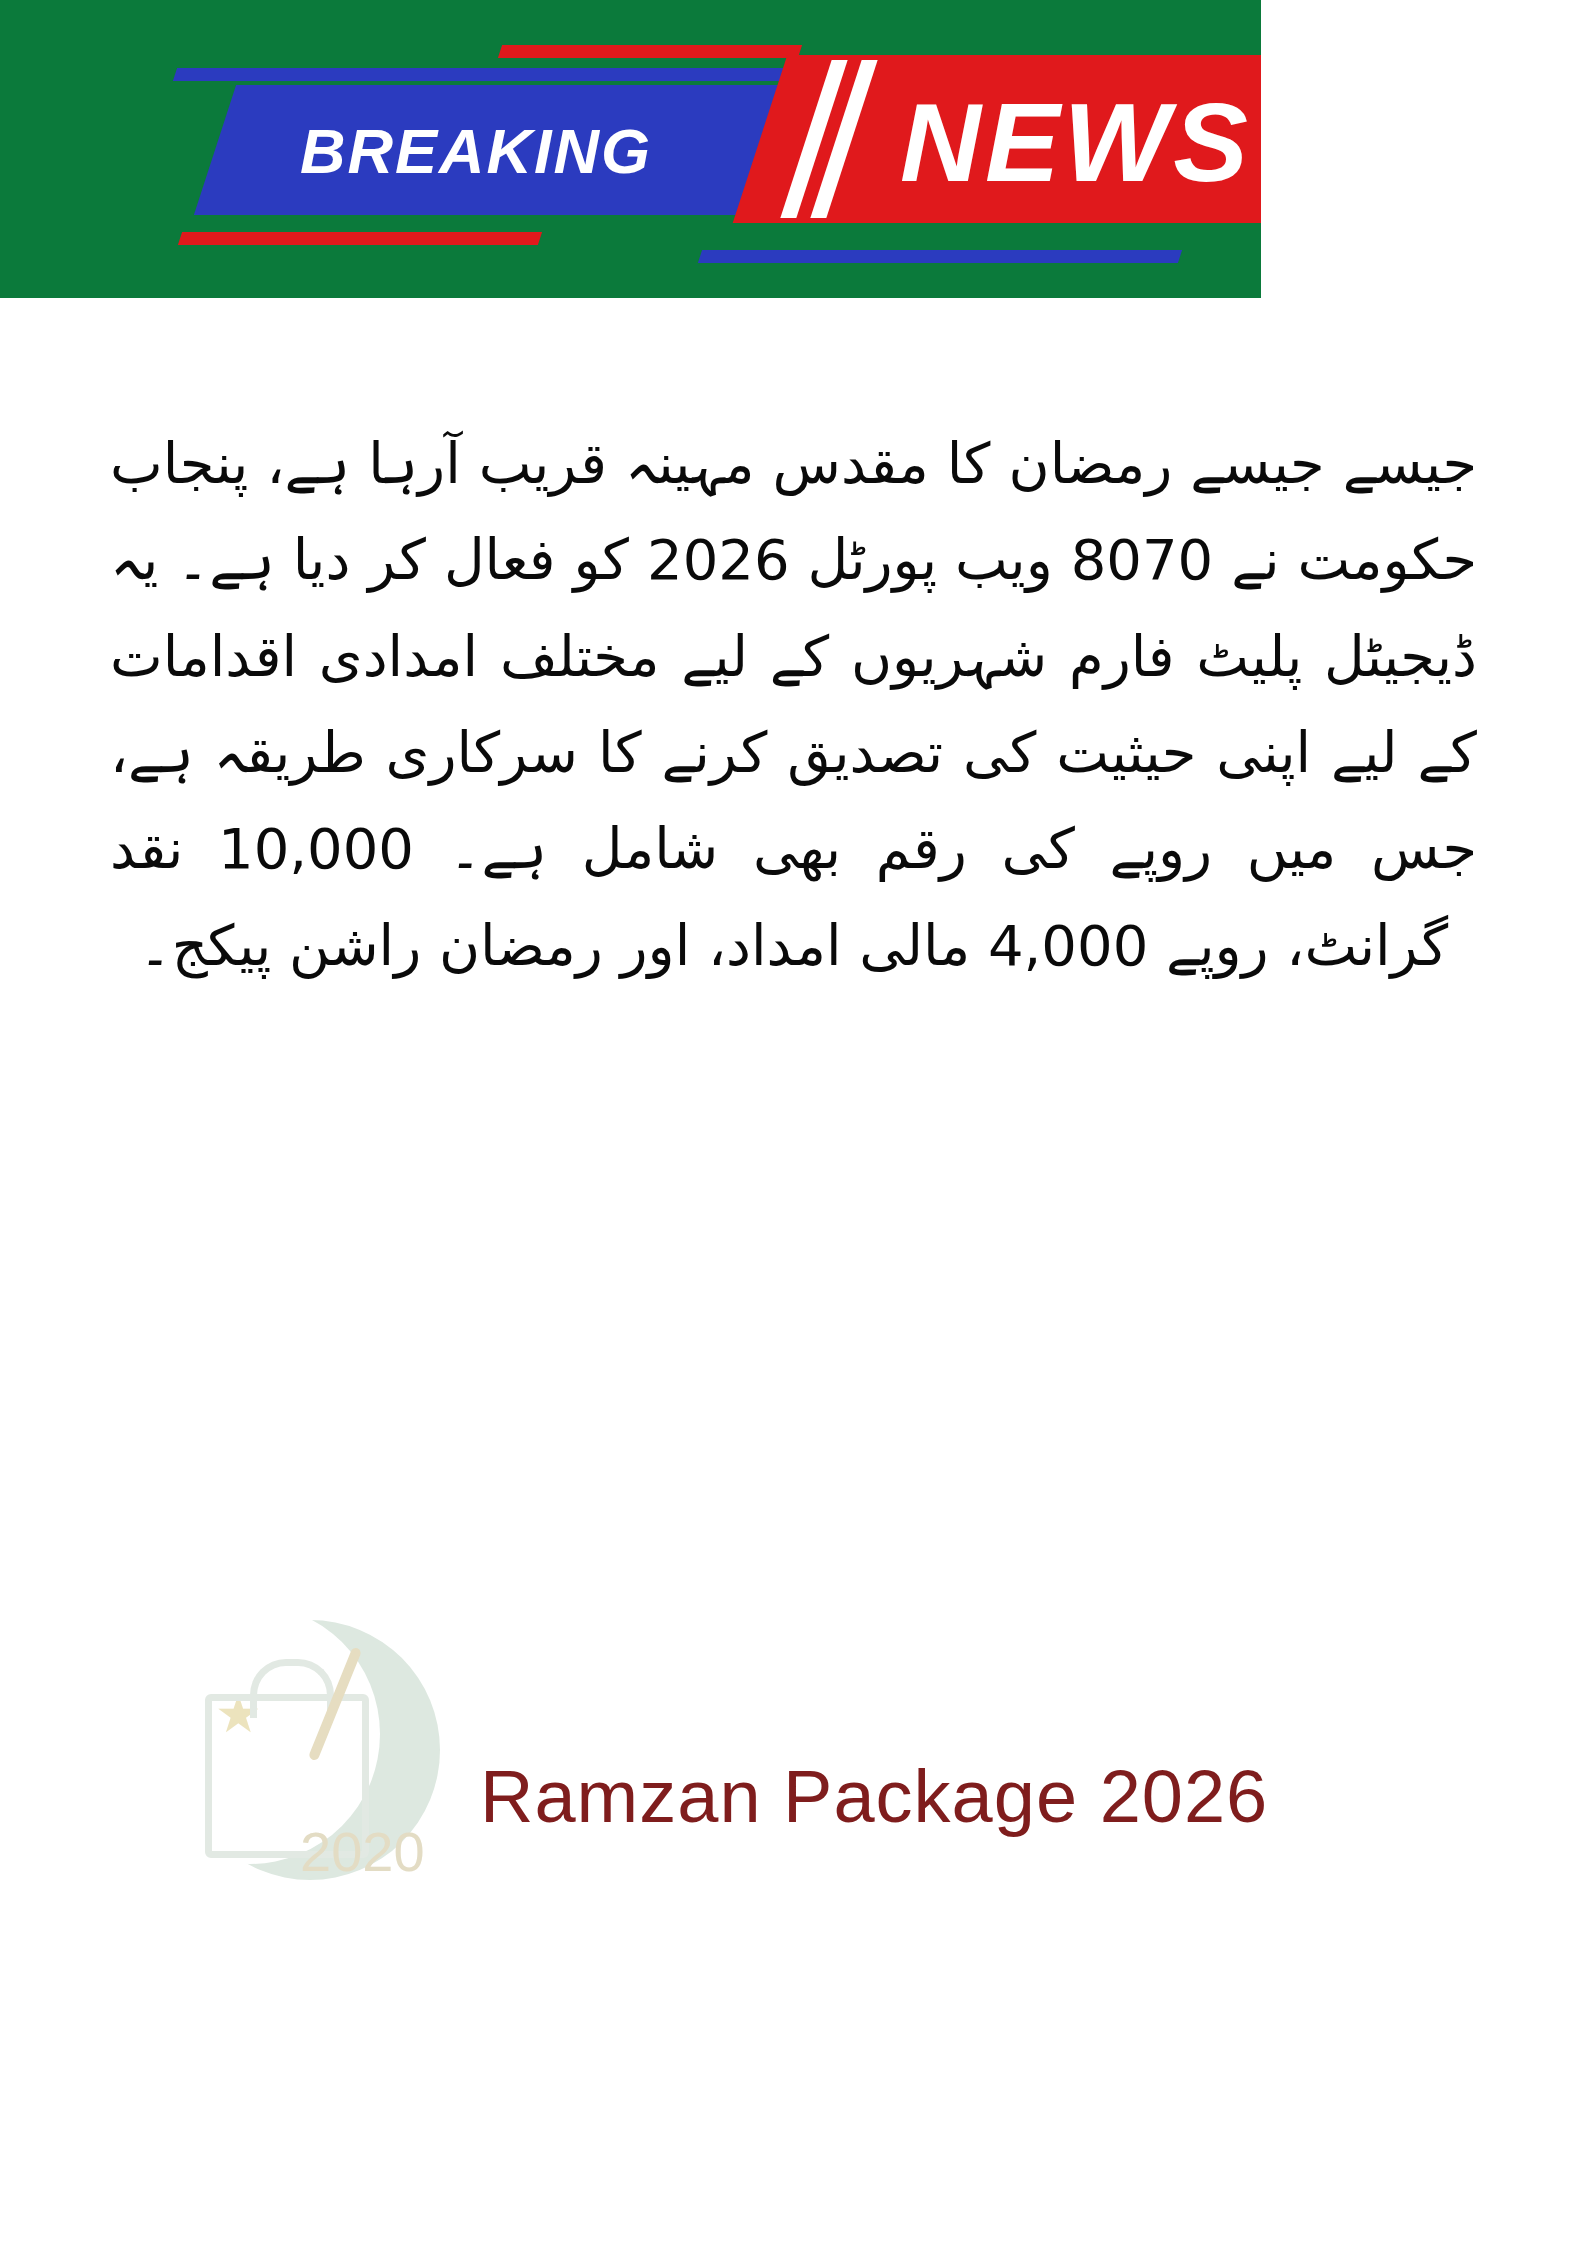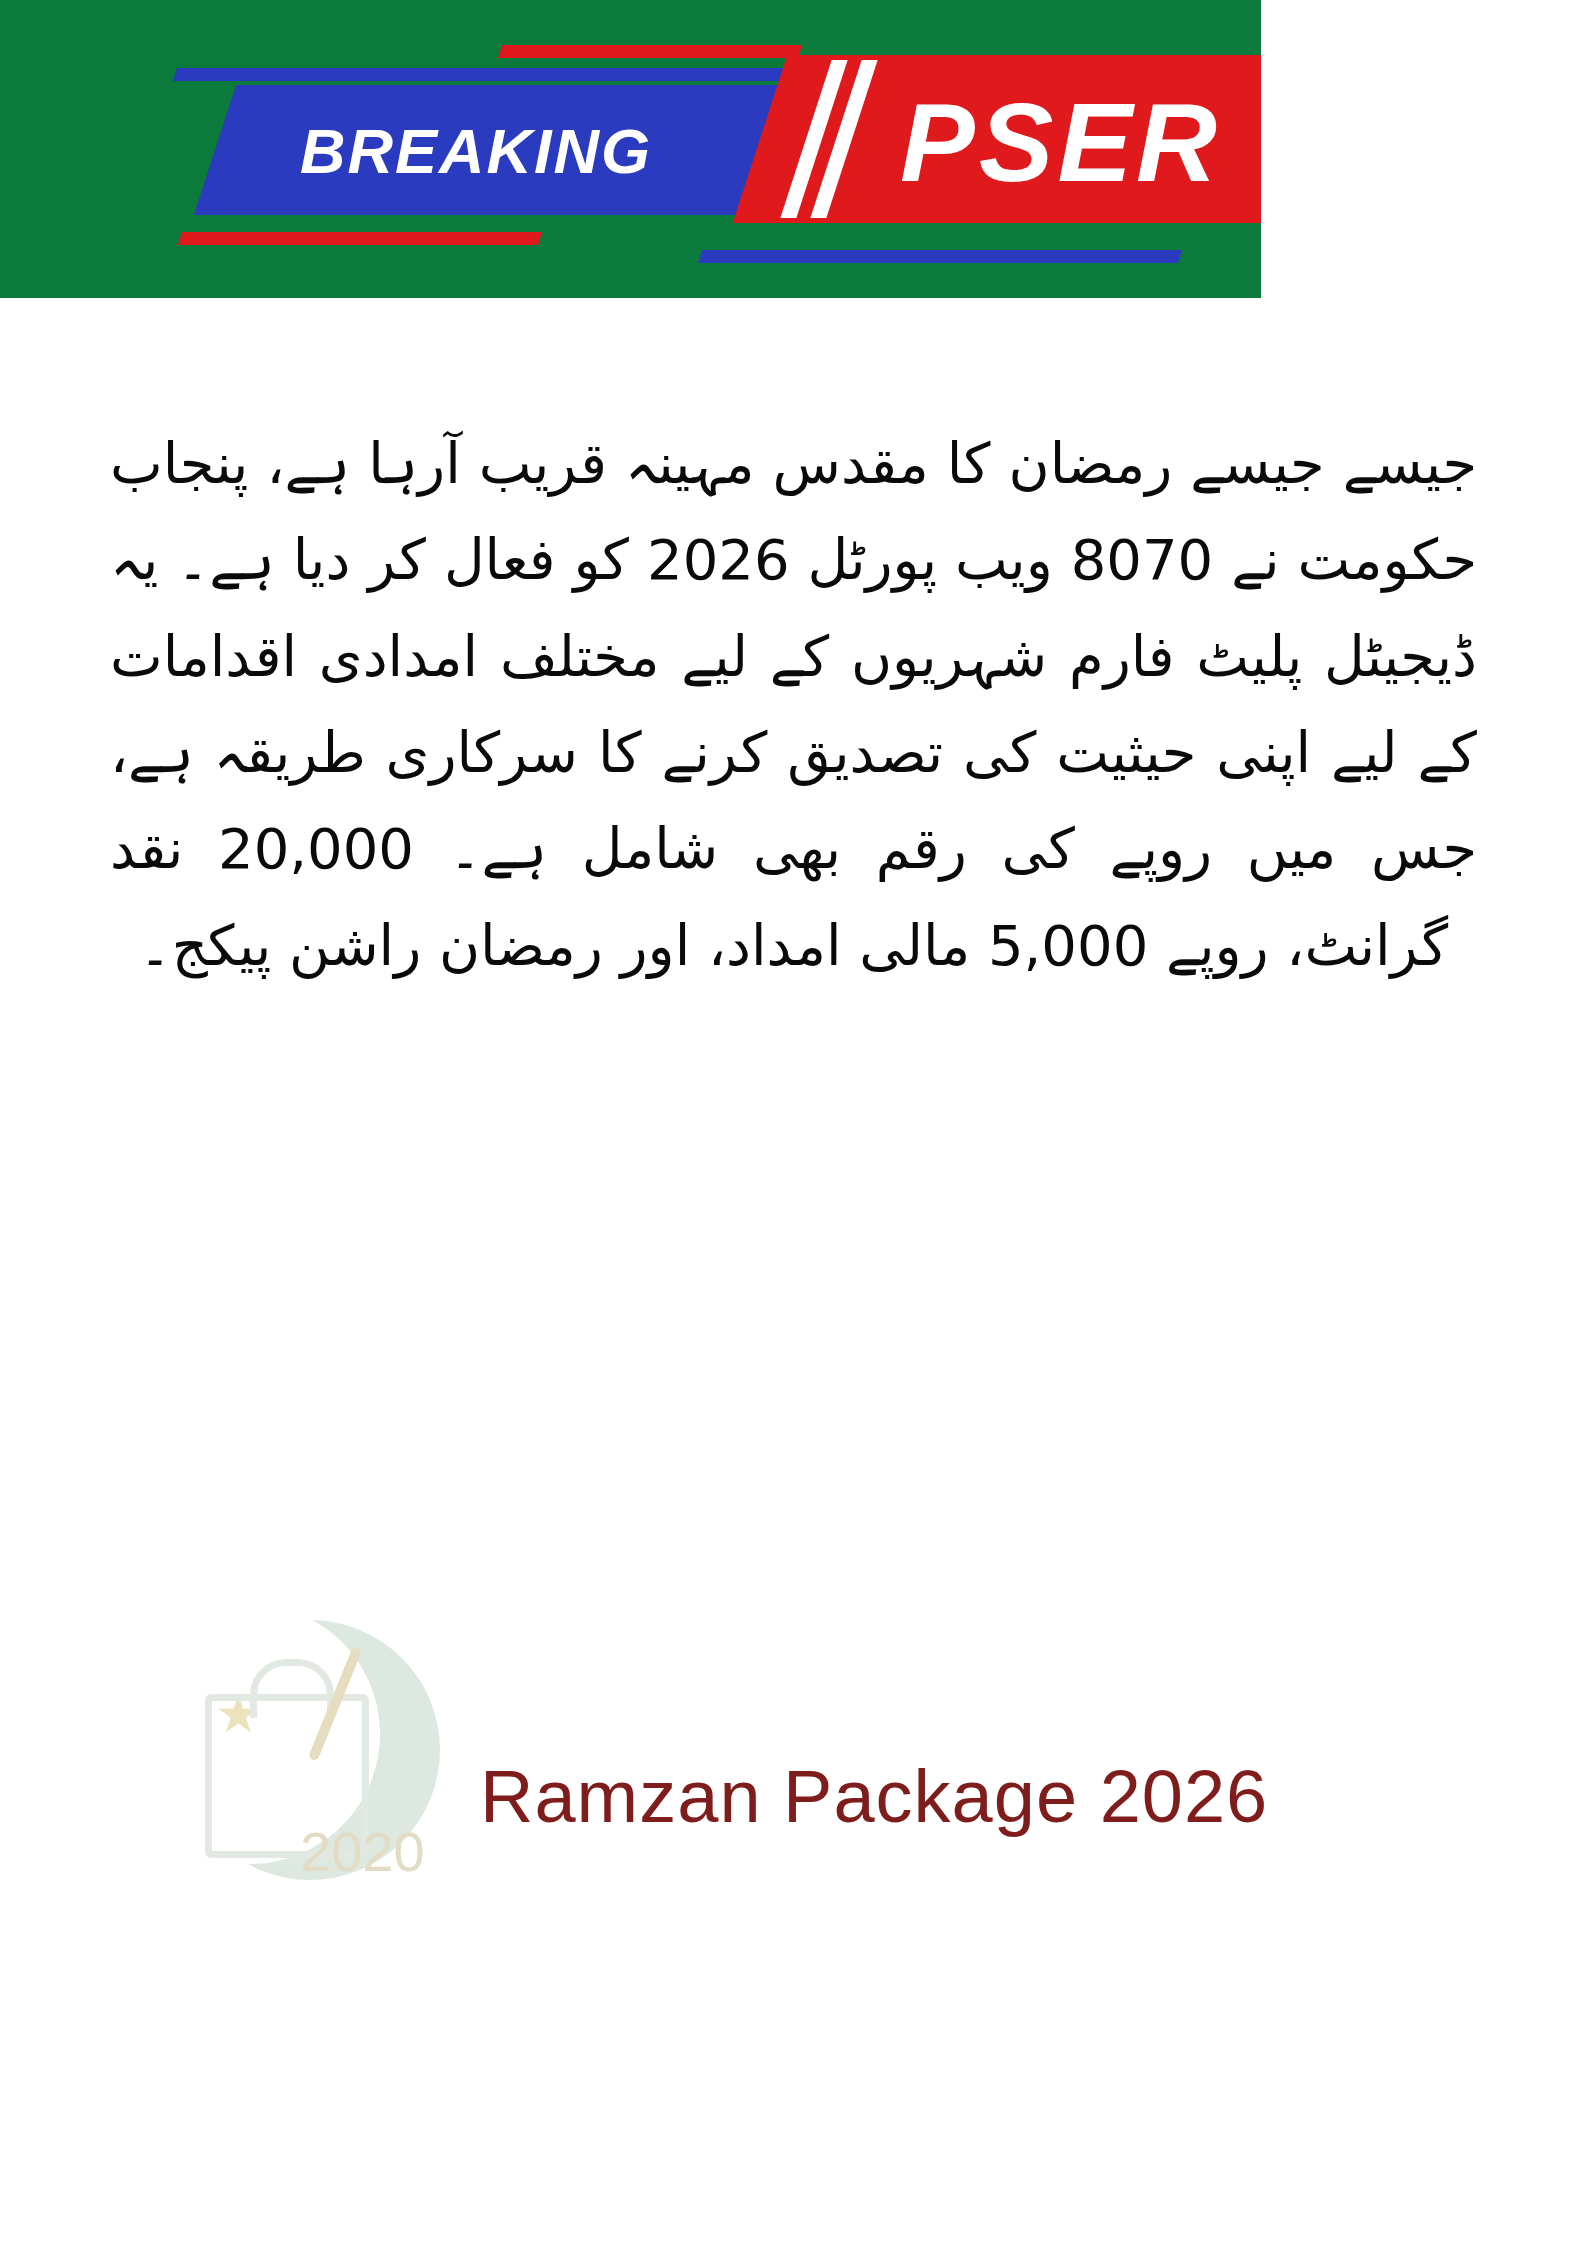--- a/index.html
+++ b/index.html
@@ -217,31 +217,31 @@
   <div class="banner-inner">
     <div class="bar red-top"></div>
     <div class="bar blue-top"></div>
     <div class="blue-block"></div>
     <div class="red-block"></div>
     <div class="slash s1"></div>
     <div class="slash s2"></div>
     <div class="bar blue-bot"></div>
     <div class="bar red-bot"></div>
     <div class="banner-word word-breaking">BREAKING</div>
-    <div class="banner-word word-news">PSER</div>
+    <div class="banner-word word-news">NEWS</div>
   </div>
 </div>
 
 <div class="page-body">
 
   <div class="watermark">
     <div class="wm-moon"></div>
     <div class="wm-star">★</div>
     <div class="wm-bag"></div>
     <div class="wm-wheat"></div>
     <div class="wm-sub">2020</div>
     <div class="wm-text">Ramzan Package 2026</div>
   </div>
 
-  <p class="urdu-block" id="para-one">جیسے جیسے رمضان کا مقدس مہینہ قریب آرہا ہے، پنجاب حکومت نے 8070 ویب پورٹل 2026 کو فعال کر دیا ہے۔ یہ ڈیجیٹل پلیٹ فارم شہریوں کے لیے مختلف امدادی اقدامات کے لیے اپنی حیثیت کی تصدیق کرنے کا سرکاری طریقہ ہے، جس میں روپے کی رقم بھی شامل ہے۔ 20,000 نقد گرانٹ، روپے 5,000 مالی امداد، اور رمضان راشن پیکج۔</p>
+  <p class="urdu-block" id="para-one">جیسے جیسے رمضان کا مقدس مہینہ قریب آرہا ہے، پنجاب حکومت نے 8070 ویب پورٹل 2026 کو فعال کر دیا ہے۔ یہ ڈیجیٹل پلیٹ فارم شہریوں کے لیے مختلف امدادی اقدامات کے لیے اپنی حیثیت کی تصدیق کرنے کا سرکاری طریقہ ہے، جس میں روپے کی رقم بھی شامل ہے۔ 10,000 نقد گرانٹ، روپے 4,000 مالی امداد، اور رمضان راشن پیکج۔</p>
 
 
 </div>
 
 </body></html>

